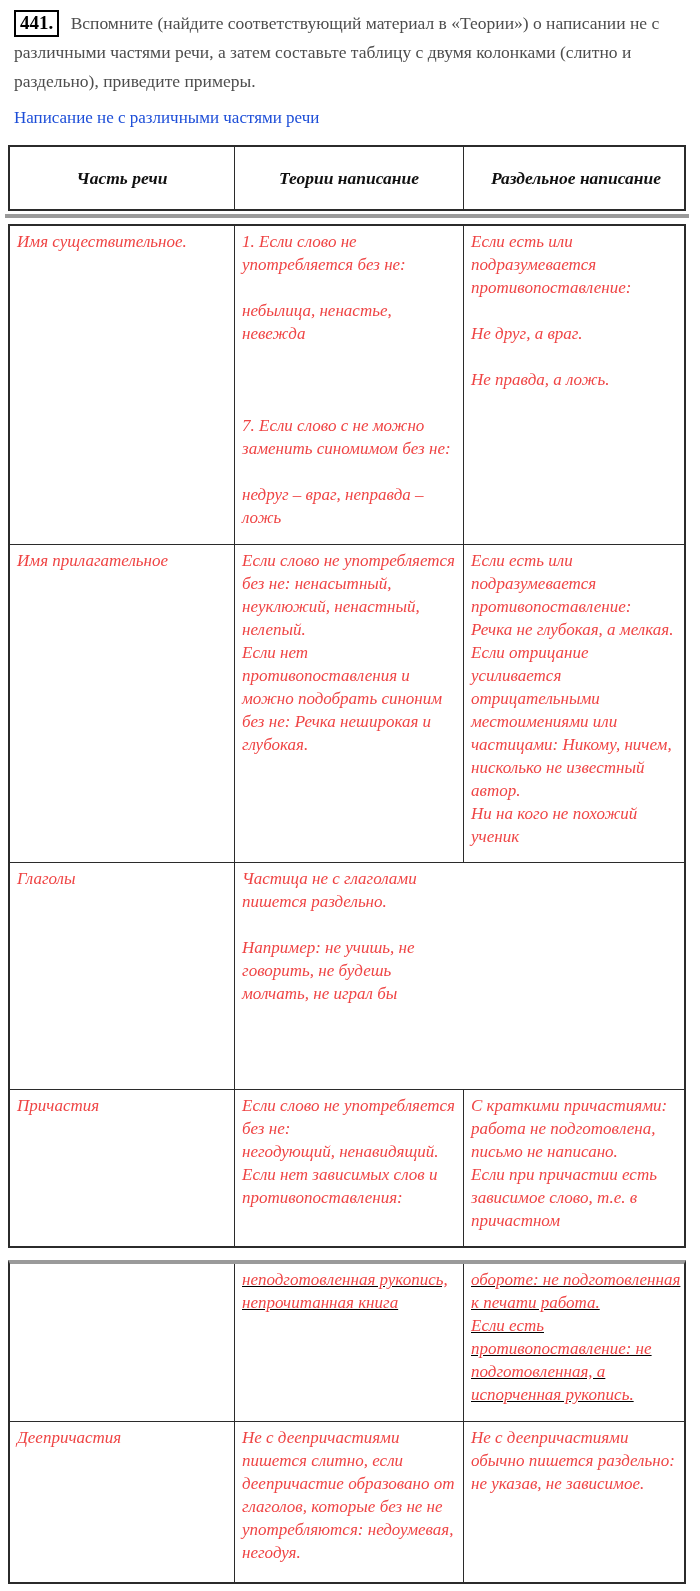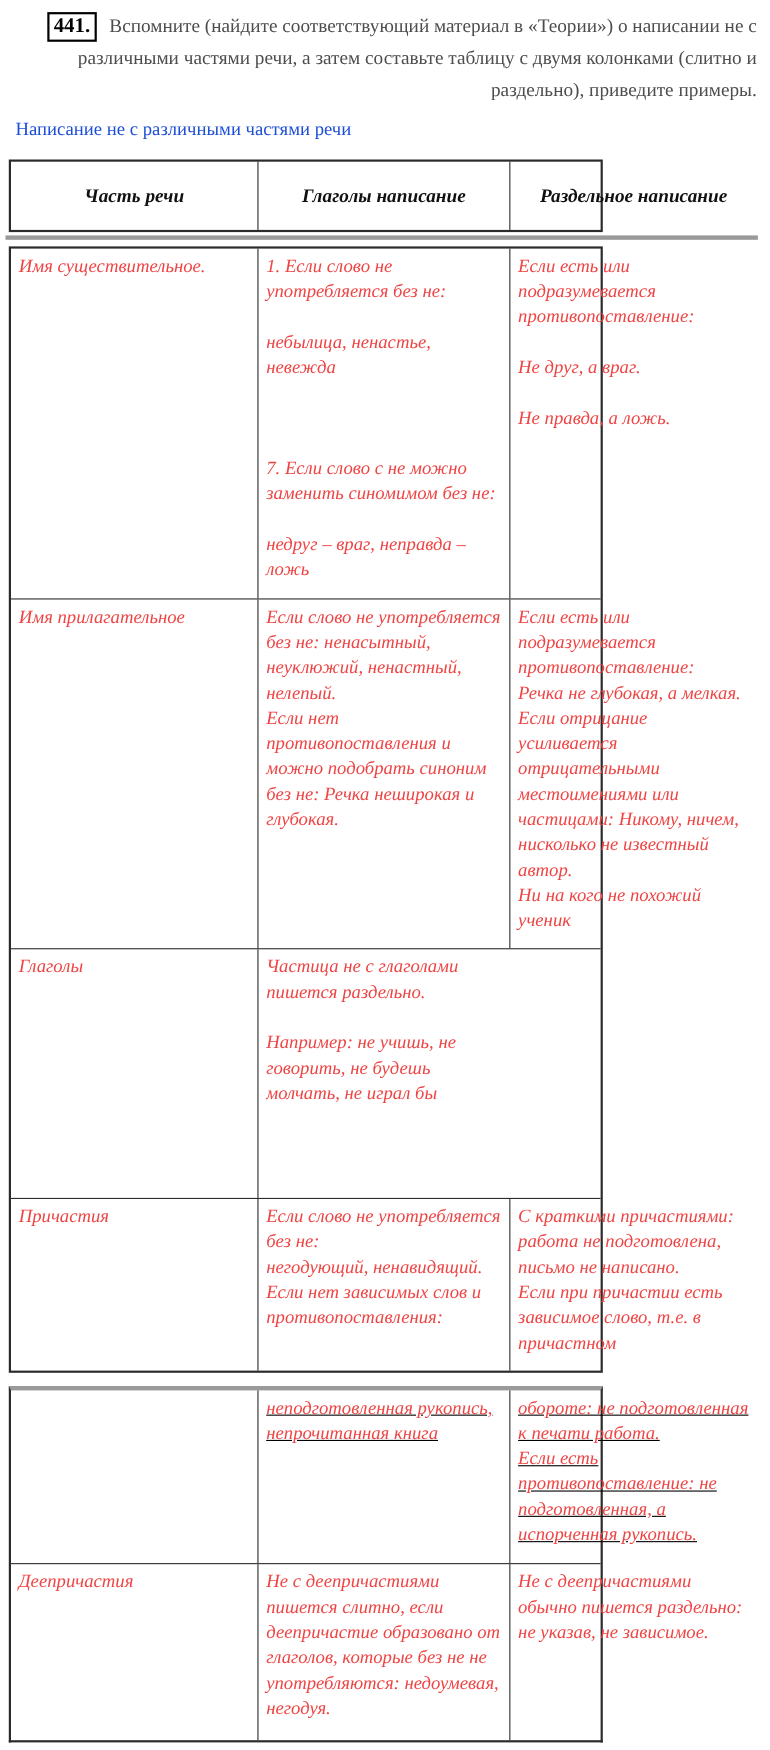--- a/index.html
+++ b/index.html
@@ -15,41 +15,41 @@
   }
   .doc {
     padding: 9px 0 0 8px;
   }
   
   .instruction {
     margin: 0 12px 0 6px;
     font-size: 17.5px;
     line-height: 29px;
     color: #4d4d4d;
-    text-align: right;
+    text-align: left;
   }
   .num-box {
     display: inline-block;
     border: 2px solid #000000;
     padding: 0 4px 1px 4px;
     margin-right: 7px;
     font-weight: bold;
     font-size: 19px;
     line-height: 22px;
     color: #000000;
     vertical-align: baseline;
   }
   .subtitle {
     margin: 12px 0 0 6px;
     font-size: 17px;
     color: #1d4ed8;
   }
   
   .tbl {
-    width: 540px;
+    width: 678px;
     box-sizing: border-box;
     border: 2px solid #2b2b2b;
     background: #ffffff;
   }
   .header-tbl {
     margin-top: 17px;
     height: 66px;
   }
   .row {
     display: grid;
@@ -105,21 +105,21 @@
   <p class="instruction">
     <span class="num-box">441.</span>
     <span>Вспомните (найдите соответствующий материал в «Теории») о написании не с различными частями речи, а затем составьте таблицу с двумя колонками (слитно и раздельно), приведите примеры.</span>
   </p>
 
   <p class="subtitle">Написание не с различными частями речи</p>
 
   <div class="tbl header-tbl">
     <div class="row">
       <div class="hcell hc1">Часть речи</div>
-      <div class="hcell hc2">Глаголы написание</div>
+      <div class="hcell hc2">Теории написание</div>
       <div class="hcell hc3">Раздельное написание</div>
     </div>
   </div>
 
   <div class="band"></div>
 
   <div class="tbl body-tbl tbl1">
     <div class="row r-noun">
       <div class="cell c1">Имя существительное.</div>
       <div class="cell c2">1. Если слово не употребляется без не:

